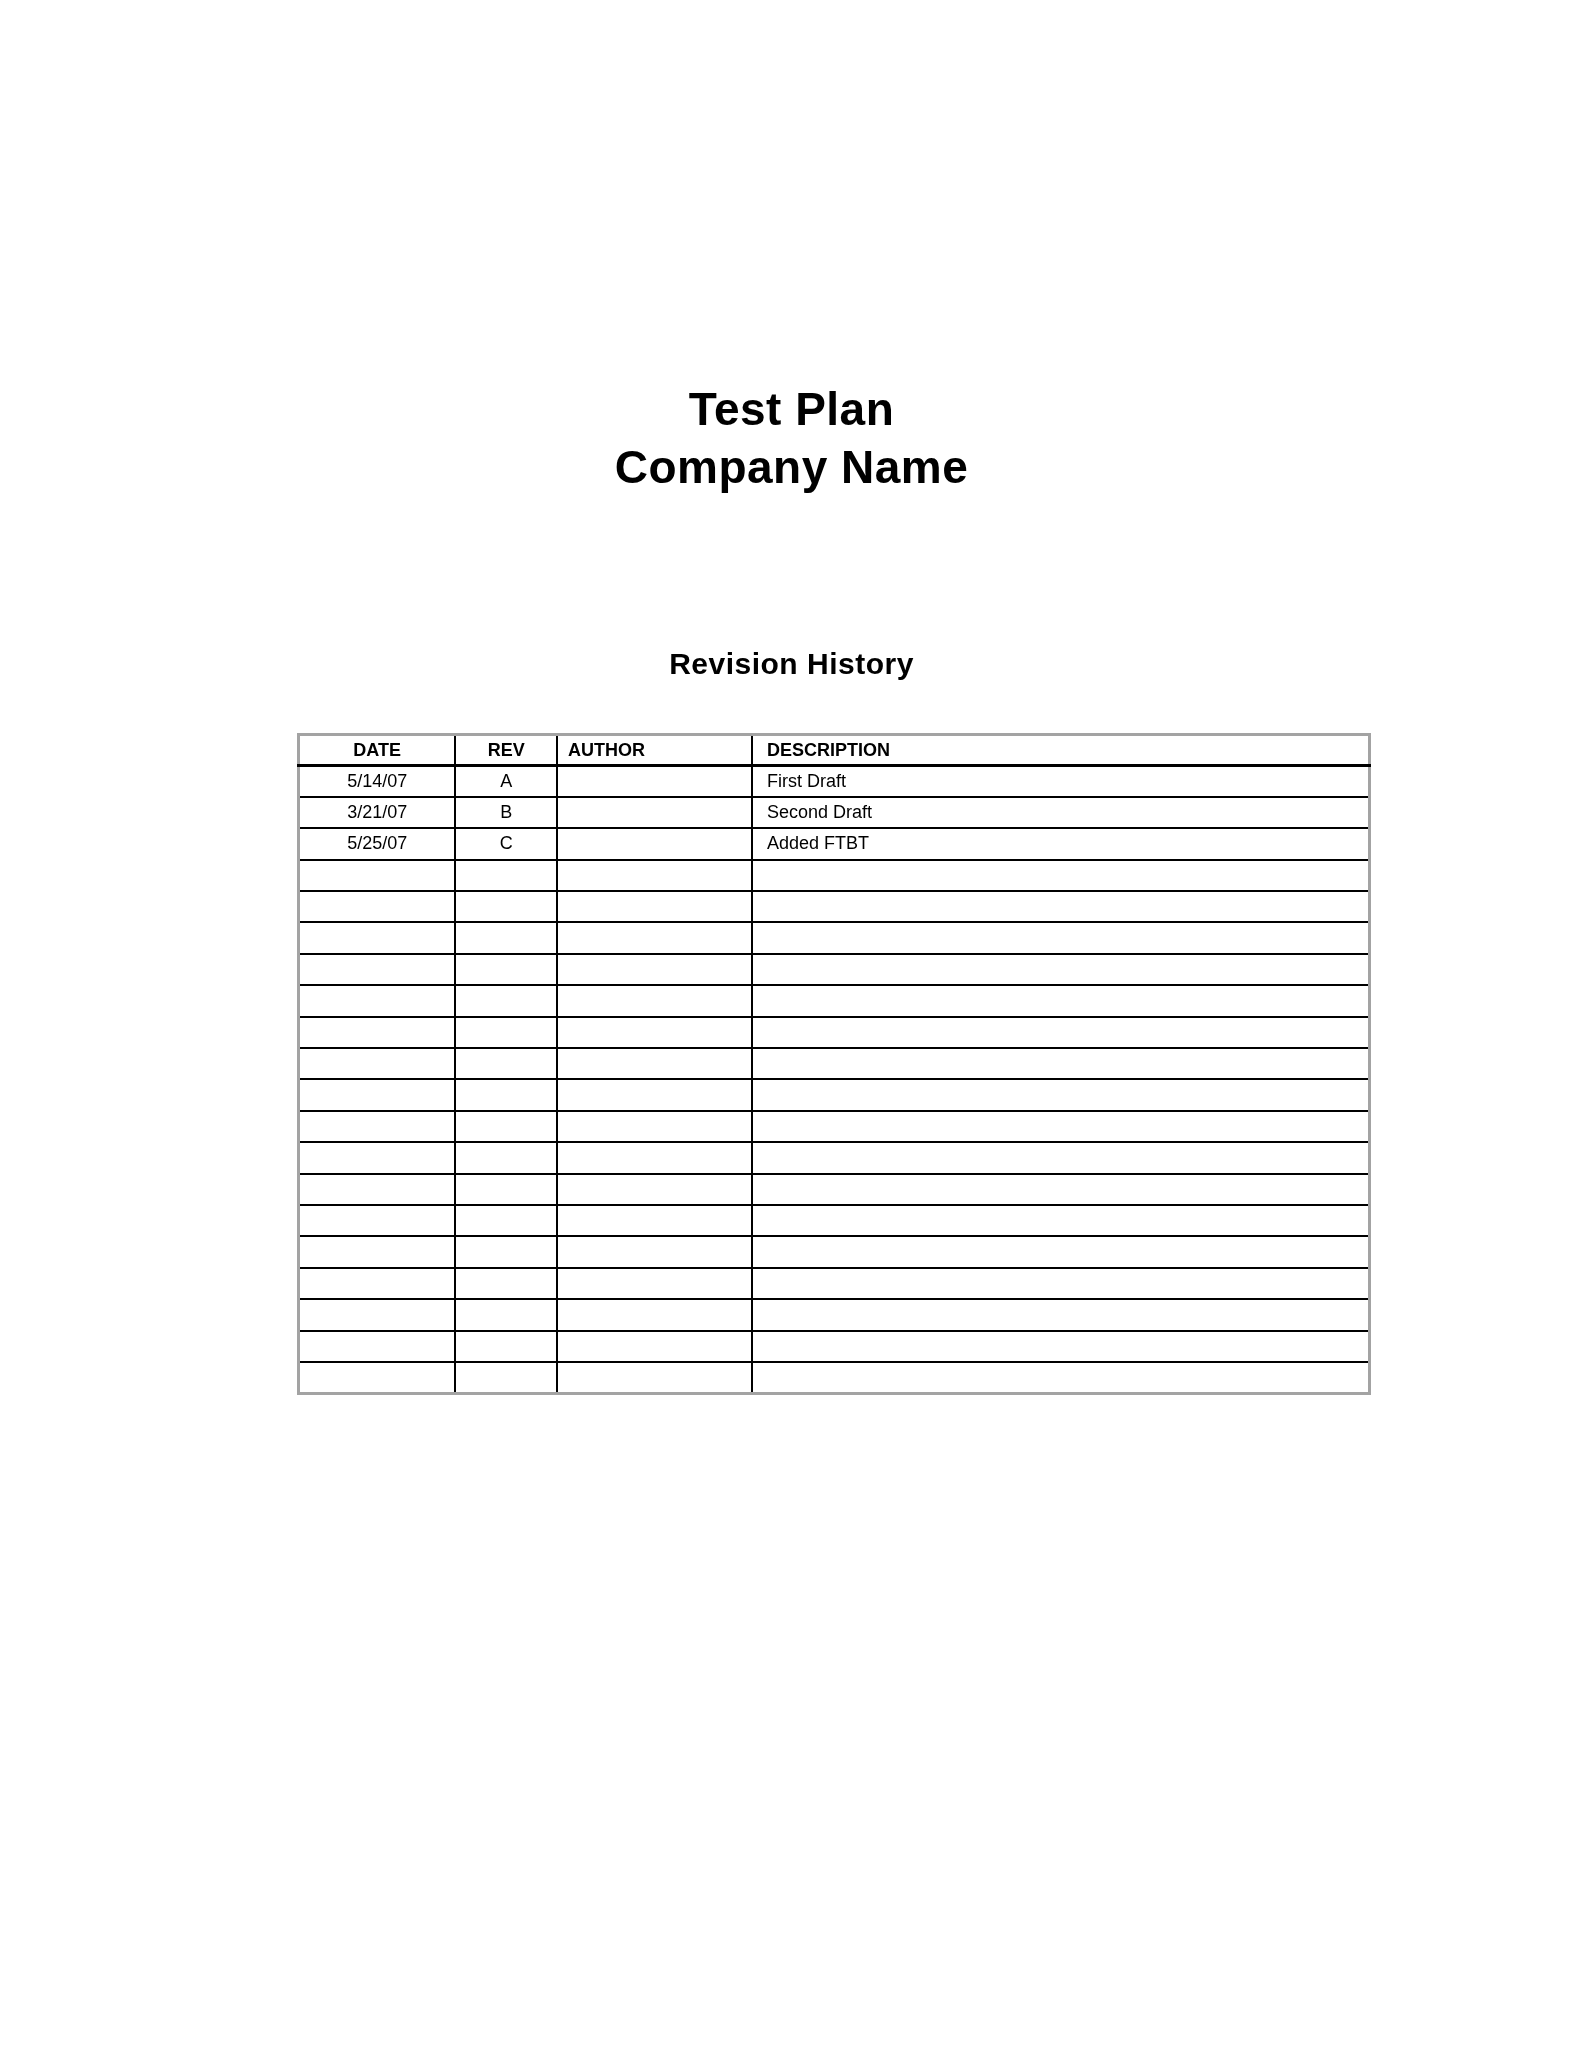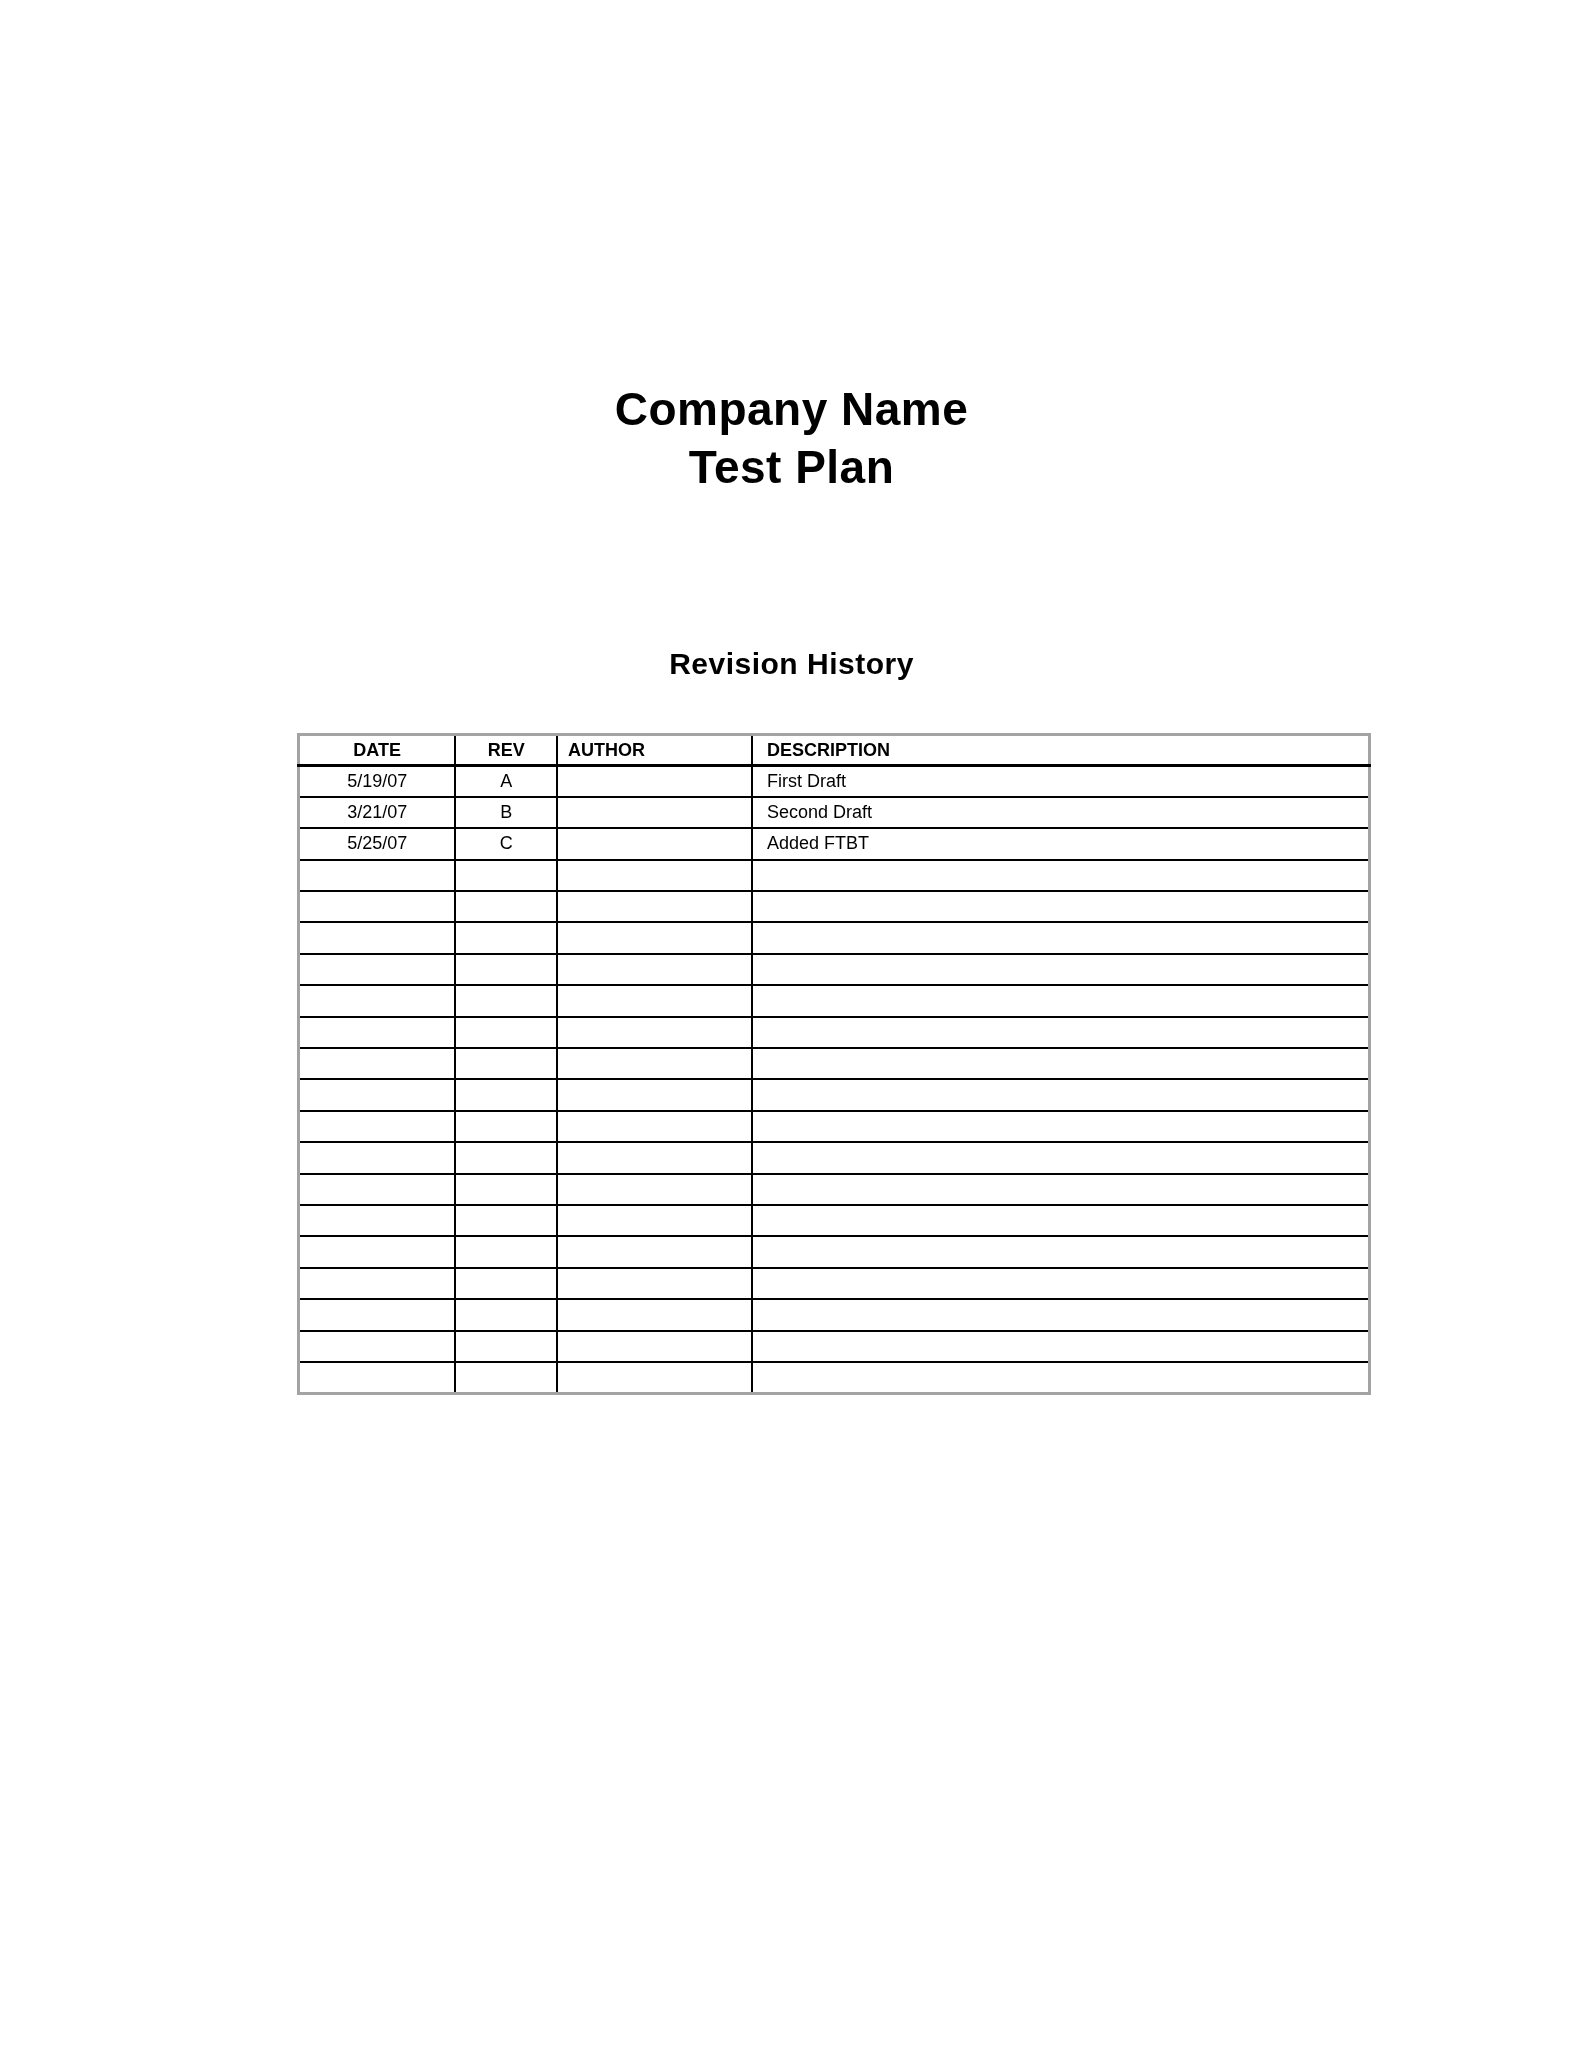--- a/index.html
+++ b/index.html
@@ -65,22 +65,22 @@
   .col-rev   { width: 101px; text-align: center; }
   .col-author{ width: 194px; text-align: left; padding-left: 10px !important; }
   .col-description { width: 614px; text-align: left; padding-left: 14px !important; }
 </style>
 </head>
 <body>
 
 <div class="page">
 
   <div class="title-block">
+    <div>Test Plan</div>
     <div>Company Name</div>
-    <div>Test Plan</div>
   </div>
 
   <h2 class="section-heading">Revision History</h2>
 
   <table class="revision-table">
     <colgroup>
       <col class="col-date">
       <col class="col-rev">
       <col class="col-author">
       <col class="col-description">
@@ -88,21 +88,21 @@
     <thead>
       <tr>
         <th class="col-date">DATE</th>
         <th class="col-rev">REV</th>
         <th class="col-author">AUTHOR</th>
         <th class="col-description">DESCRIPTION</th>
       </tr>
     </thead>
     <tbody>
         <tr>
-          <td class="col-date">5/19/07</td>
+          <td class="col-date">5/14/07</td>
           <td class="col-rev">A</td>
           <td class="col-author"></td>
           <td class="col-description">First Draft</td>
         </tr>
         <tr>
           <td class="col-date">3/21/07</td>
           <td class="col-rev">B</td>
           <td class="col-author"></td>
           <td class="col-description">Second Draft</td>
         </tr>

